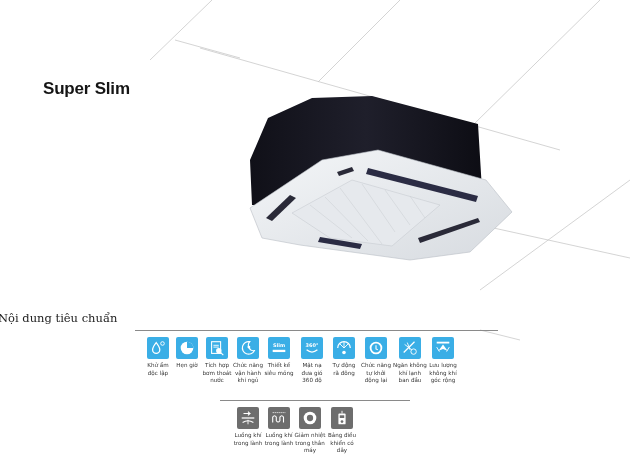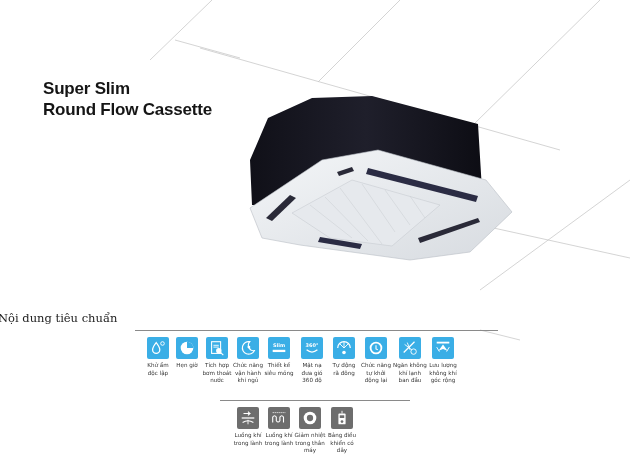--- a/index.html
+++ b/index.html
@@ -64,21 +64,20 @@
 
     <polygon points="266,218 290,195 296,198 272,221" fill="#2a2a38"></polygon>
     <polygon points="368,168 478,196 476,202 366,174" fill="#2b2c44"></polygon>
     <polygon points="418,238 478,218 480,222 420,243" fill="#2a2a38"></polygon>
     <polygon points="320,237 362,244 360,249 318,242" fill="#2b2c44"></polygon>
     <polygon points="337,172 352,167 354,171 339,176" fill="#2a2a38"></polygon>
   </svg>
 
   <div class="title">
     <div>Super Slim</div>
-    <div>Round Flow Cassette</div>
   </div>
 
   <div class="section-title">
     <span>Nội dung tiêu chuẩn</span>
   </div>
   <div class="hr1"></div>
 
   <div class="row1">
     <div class="feat" style="left:136px">
       <div class="icon blue">

